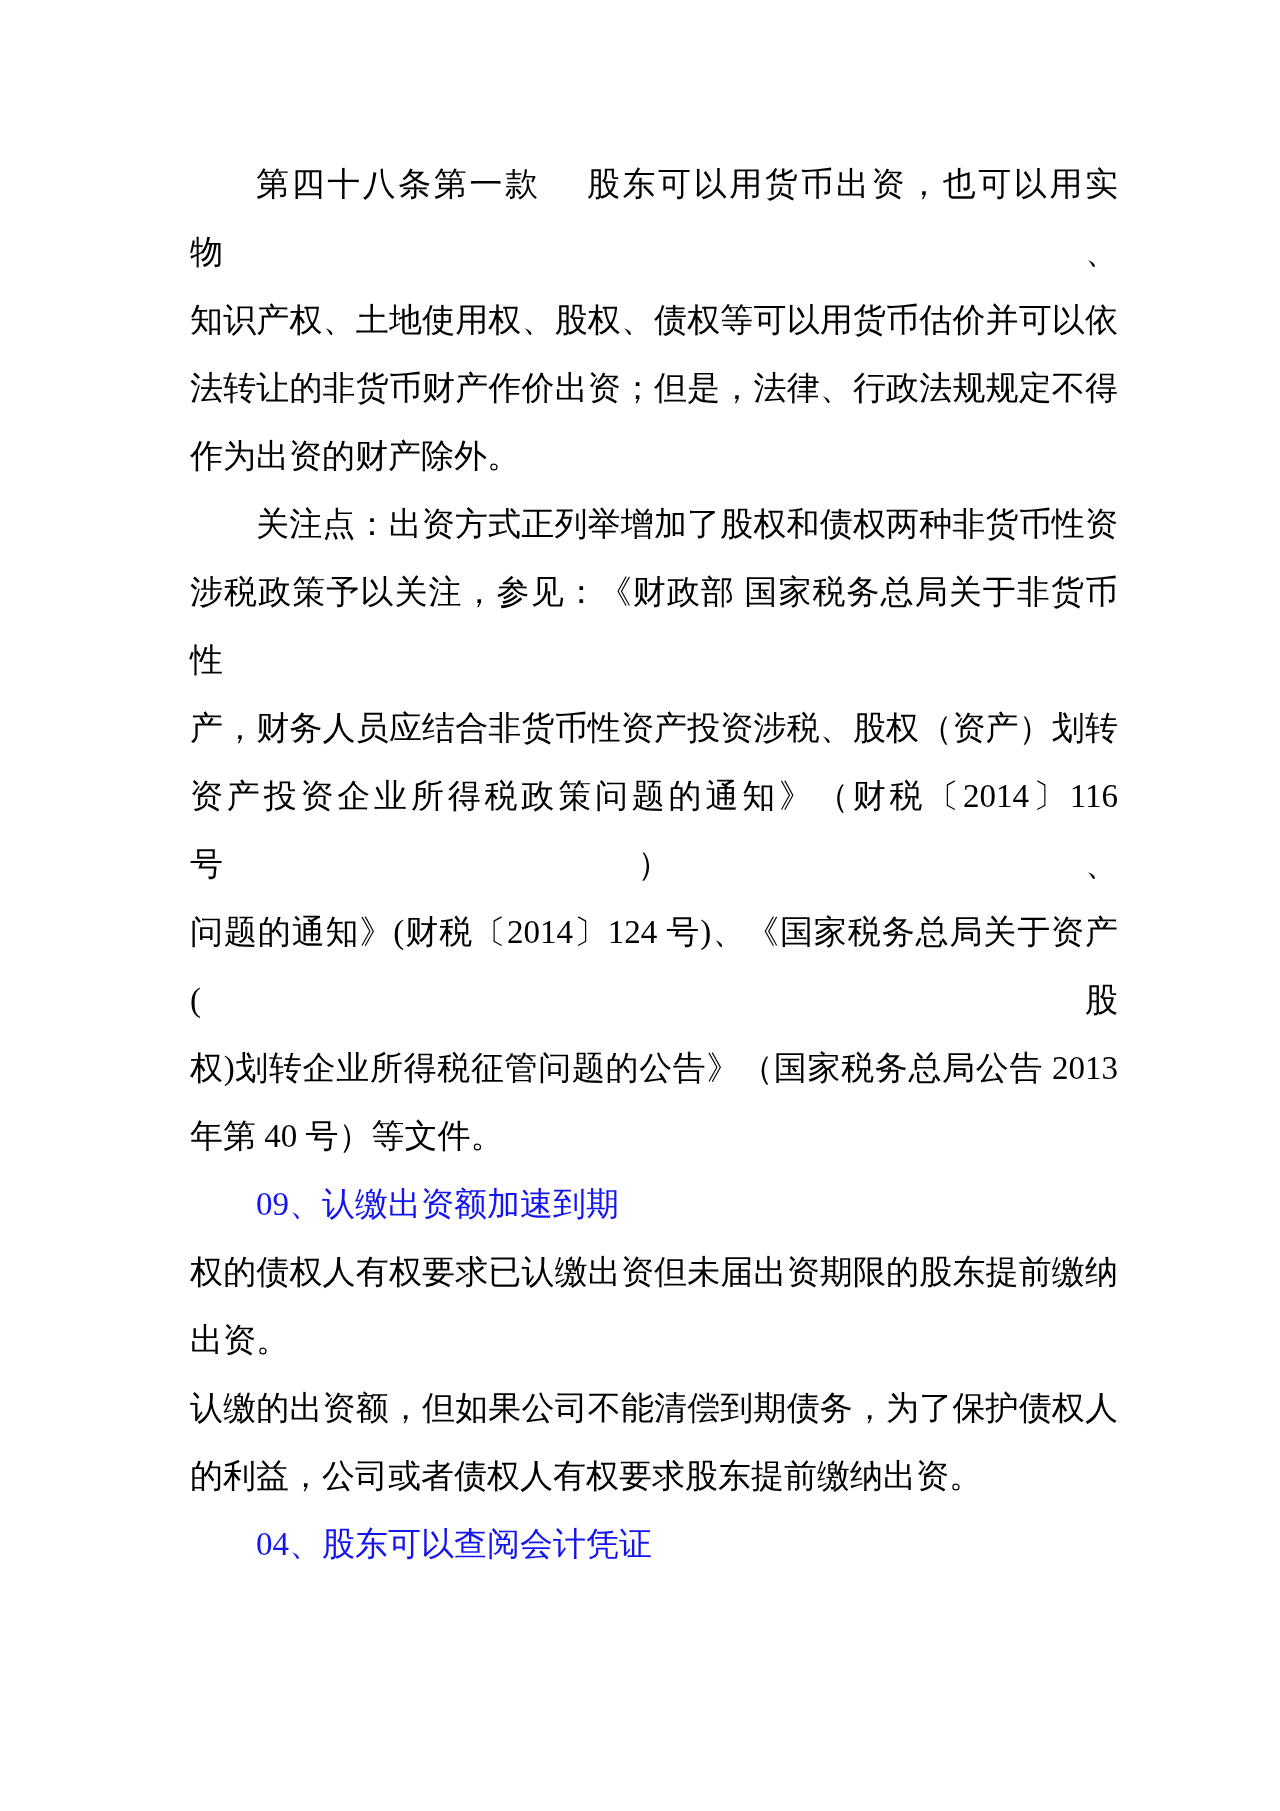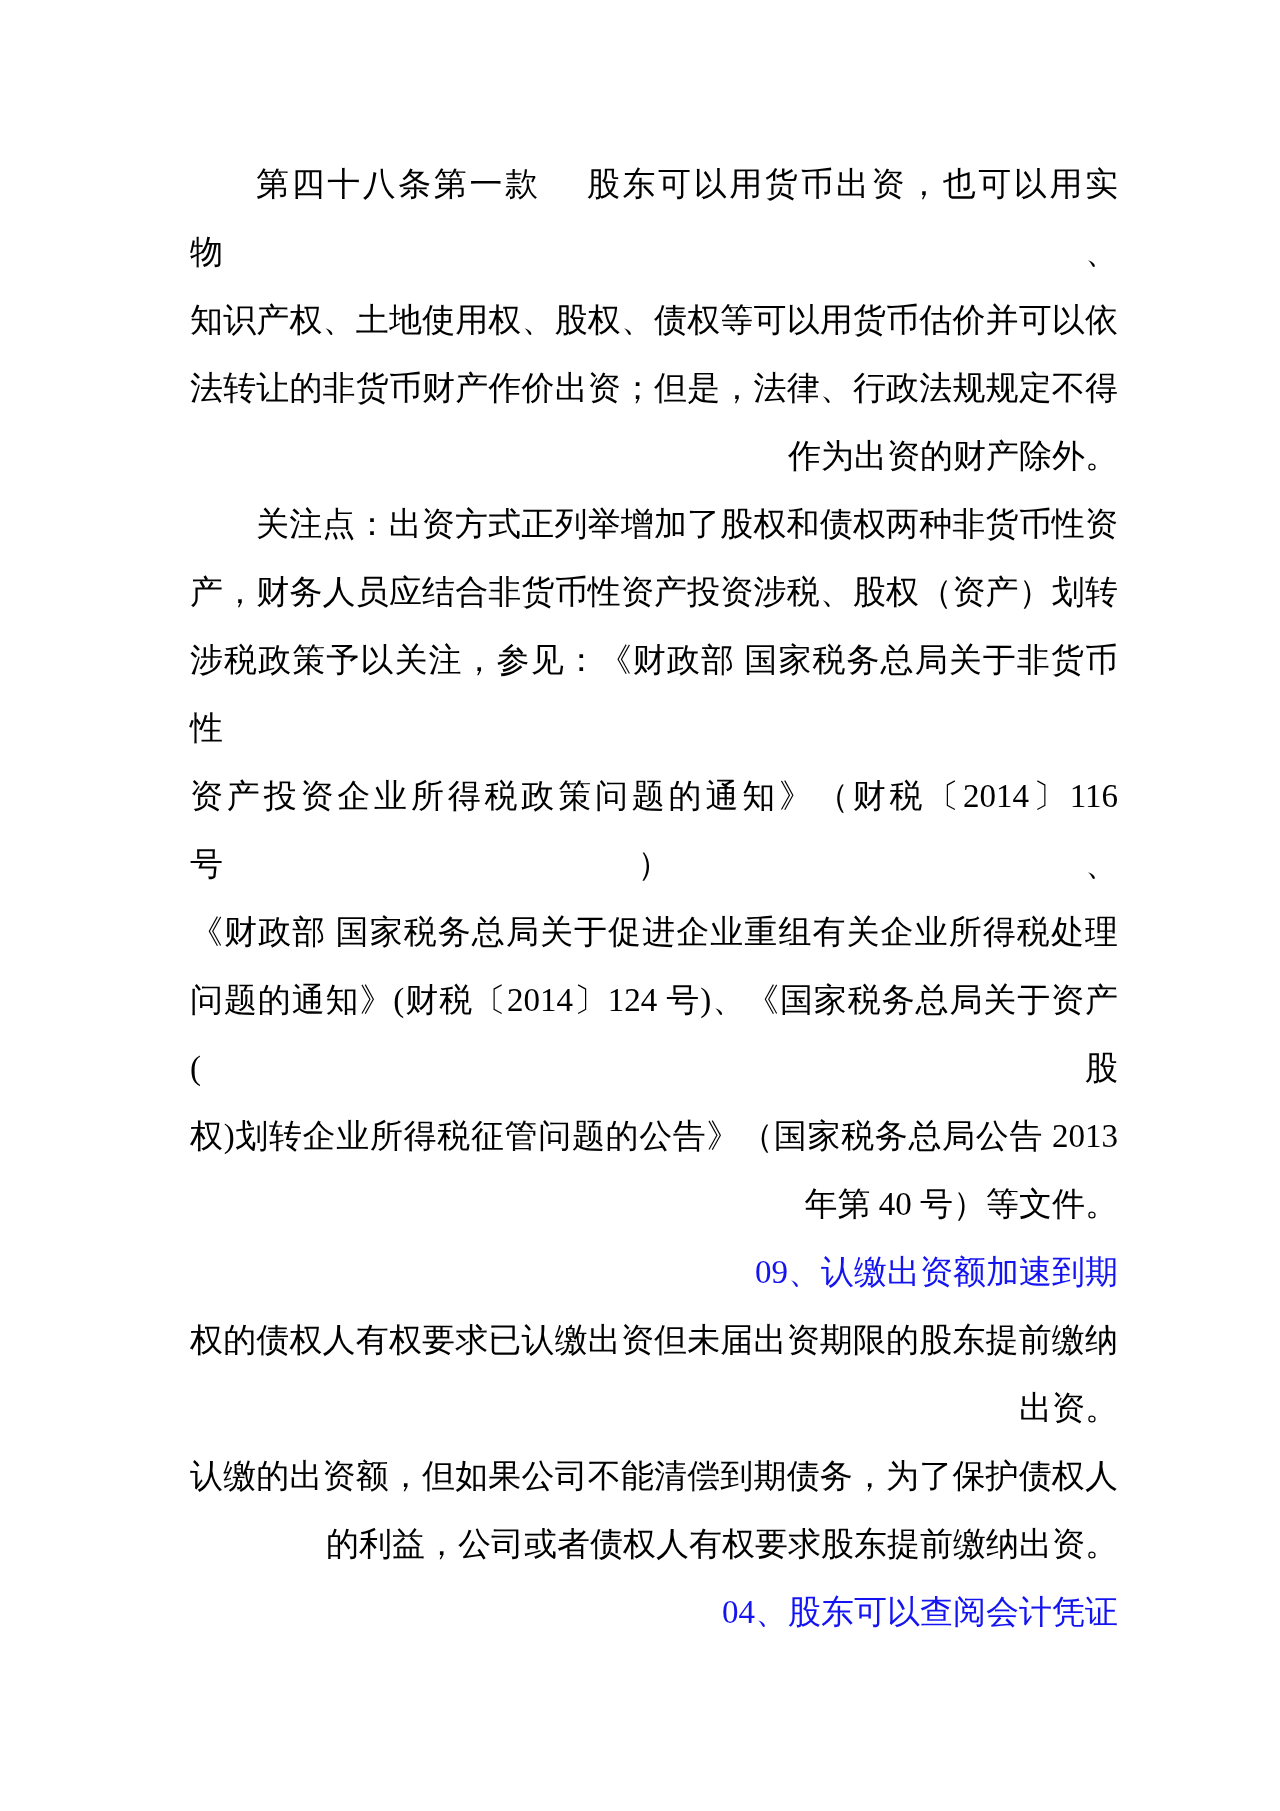--- a/index.html
+++ b/index.html
@@ -19,21 +19,21 @@
     left: 190px;
     top: 150px;
     width: 928px;
     font-family: "Liberation Serif", "DejaVu Serif", serif;
     font-size: 33px;
     line-height: 68px;
     color: var(--text-color, #000000);
   }
   .line {
     width: 100%;
-    text-align: right;
+    text-align: left;
     white-space: pre-wrap;
   }
   .line.fill {
     text-align: justify;
     text-align-last: justify;
   }
   .line.indent {
     text-indent: 66px;
   }
   .line.heading {
@@ -43,24 +43,23 @@
 </head>
 <body>
 
 <div class="page">
   <div class="content">
       <div class="line indent fill">第四十八条第一款　 股东可以用货币出资，也可以用实物、</div>
       <div class="line fill">知识产权、土地使用权、股权、债权等可以用货币估价并可以依</div>
       <div class="line fill">法转让的非货币财产作价出资；但是，法律、行政法规规定不得</div>
       <div class="line">作为出资的财产除外。</div>
       <div class="line indent fill">关注点：出资方式正列举增加了股权和债权两种非货币性资</div>
+      <div class="line fill">涉税政策予以关注，参见：《财政部 国家税务总局关于非货币性</div>
       <div class="line fill">产，财务人员应结合非货币性资产投资涉税、股权（资产）划转</div>
-      <div class="line fill">涉税政策予以关注，参见：《财政部 国家税务总局关于非货币性</div>
       <div class="line fill">资产投资企业所得税政策问题的通知》（财税〔2014〕116 号）、</div>
-      <div class="line fill">《财政部 国家税务总局关于促进企业重组有关企业所得税处理</div>
       <div class="line fill">问题的通知》(财税〔2014〕124 号)、《国家税务总局关于资产(股</div>
       <div class="line fill">权)划转企业所得税征管问题的公告》（国家税务总局公告 2013</div>
       <div class="line">年第 40 号）等文件。</div>
       <div class="line indent heading">09、认缴出资额加速到期</div>
       <div class="line fill">权的债权人有权要求已认缴出资但未届出资期限的股东提前缴纳</div>
       <div class="line">出资。</div>
       <div class="line fill">认缴的出资额，但如果公司不能清偿到期债务，为了保护债权人</div>
       <div class="line">的利益，公司或者债权人有权要求股东提前缴纳出资。</div>
       <div class="line indent heading">04、股东可以查阅会计凭证</div>
     </div>

